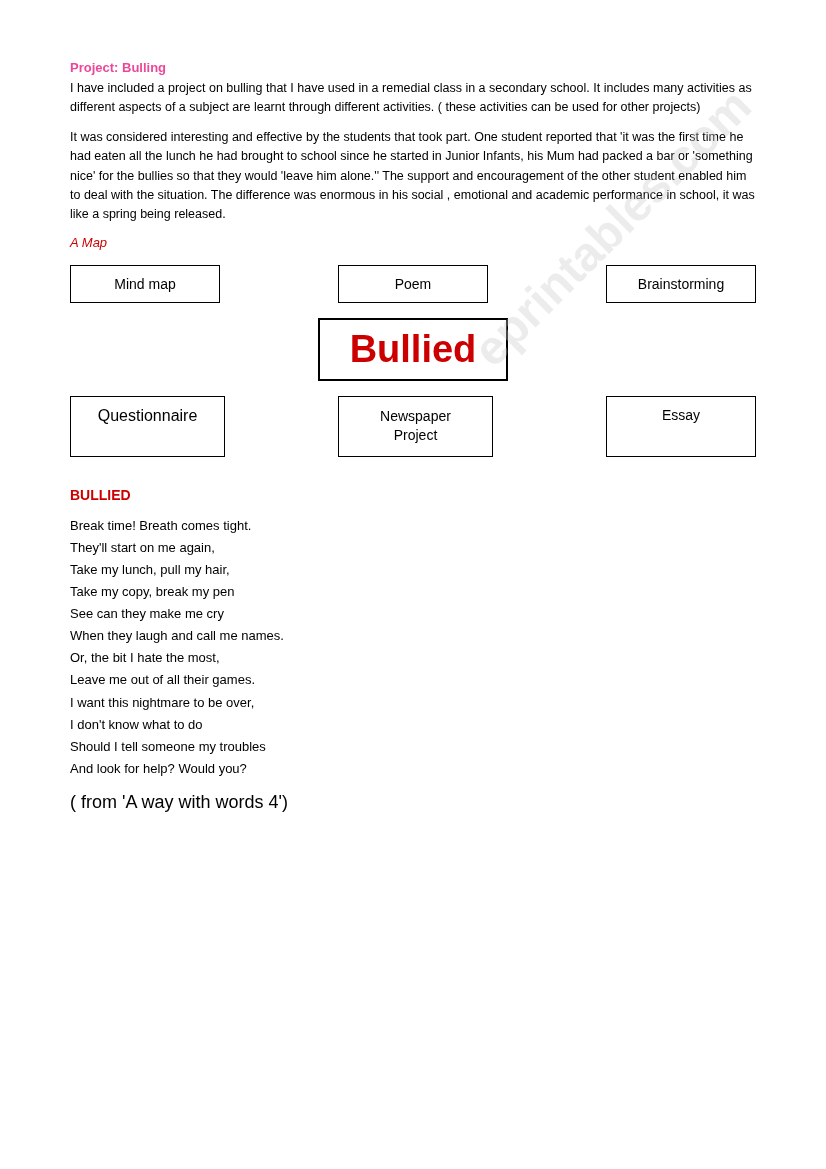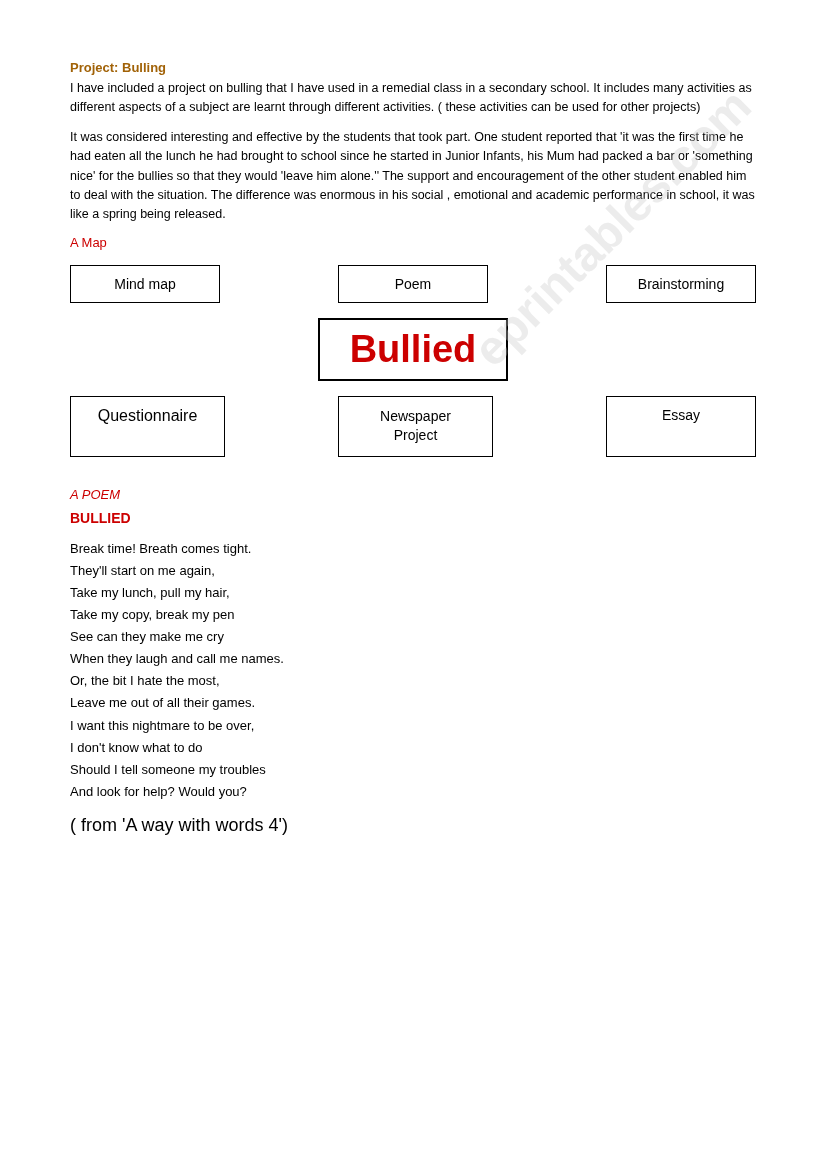--- a/index.html
+++ b/index.html
@@ -27,39 +27,40 @@
       color: rgba(200, 200, 200, 0.35);
       font-weight: bold;
       transform: rotate(-45deg);
       white-space: nowrap;
       pointer-events: none;
       z-index: 10;
       font-family: Arial, sans-serif;
     }
 
     .project-label {
-      color: #a16207;
+      color: #ec4899;
       font-weight: bold;
       margin-bottom: 4px;
     }
 
     .intro-text {
       font-size: 12.5px;
       line-height: 1.55;
       margin-bottom: 10px;
     }
 
     .noblame-text {
       font-size: 12.5px;
       line-height: 1.55;
       margin-bottom: 20px;
     }
 
     .section-label {
       color: #cc0000;
+      font-style: italic;
       margin-bottom: 15px;
       font-size: 13px;
     }
 
     .mind-map-container {
       display: flex;
       flex-direction: column;
       align-items: center;
       margin-bottom: 30px;
       position: relative;
@@ -177,21 +178,20 @@
     <div class="left-box">Questionnaire</div>
     <div class="newspaper-box">
       <span>Newspaper</span><br>
       <span>Project</span>
     </div>
     <div class="map-box">Essay</div>
   </div>
 </div>
 
 <div class="poem-section">
-  <div class="poem-label">A POEM</div>
   <div class="poem-title">BULLIED</div>
   <div class="poem-lines">
   <div>Break time!  Breath comes tight.</div>
       <div>They'll start on me again,</div>
       <div>Take my lunch, pull my hair,</div>
       <div>Take my copy, break my pen</div>
       <div>See can they make me cry</div>
       <div>When they laugh and call me names.</div>
       <div>Or, the bit I hate the most,</div>
       <div>Leave me out of all their games.</div>

